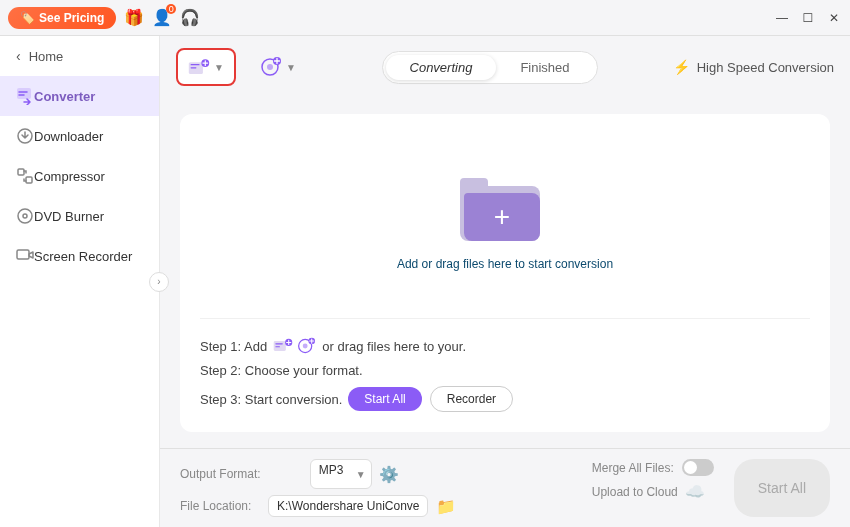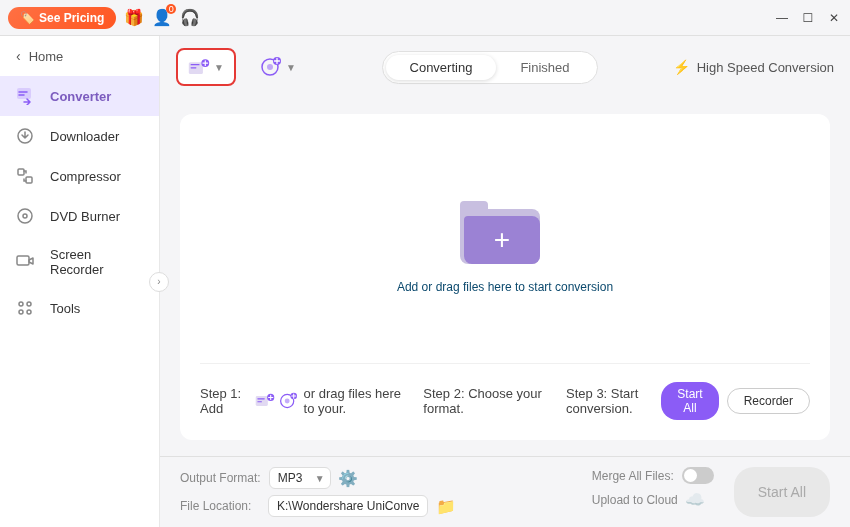--- a/index.html
+++ b/index.html
@@ -81,21 +81,21 @@
       align-items: center;
       gap: 8px;
       padding: 12px 16px;
       color: #555;
       cursor: pointer;
       font-size: 13px;
     }
     .sidebar-item {
       display: flex;
       align-items: center;
-      gap: 16px;
+      gap: 0;
       padding: 11px 16px;
       cursor: pointer;
       font-size: 13px;
       color: #333;
       border-radius: 0;
     }
     .sidebar-item.active {
       background: #ede9ff;
       color: #7c5cbf;
       font-weight: 600;
@@ -191,20 +191,21 @@
       cursor: pointer;
       font-size: 13px;
       font-weight: 500;
       background: transparent;
       color: #666;
     }
     .tab-btn.active {
       background: white;
       color: #333;
       box-shadow: 0 1px 4px rgba(0,0,0,0.15);
+      font-style: italic;
     }
     .high-speed-btn {
       display: flex;
       align-items: center;
       gap: 6px;
       font-size: 13px;
       color: #555;
       cursor: pointer;
     }
     .lightning-icon {
@@ -284,22 +285,22 @@
       line-height: 1;
     }
     .drop-text {
       font-size: 12px;
       color: #0c4a6e;
     }
     .drop-zone-lower {
       width: 100%;
       padding-top: 18px;
       display: flex;
-      flex-direction: row;
-      gap: 16px;
+      flex-direction: column;
+      gap: 8px;
     }
     .step-row {
       display: flex;
       align-items: center;
       gap: 6px;
       font-size: 13px;
       color: #444;
     }
     .step-icons {
       display: flex;
@@ -353,27 +354,28 @@
       color: #444;
     }
     .bottom-label {
       color: #888;
       min-width: 80px;
     }
     .format-select {
       background: white;
       border: 1px solid #ddd;
       border-radius: 6px;
-      padding: 3px 24px 3px 8px;
+      padding: 3px 24px 11px 8px;
       font-size: 12px;
       color: #333;
       cursor: pointer;
       appearance: none;
       -webkit-appearance: none;
       position: relative;
+      margin-left: 41px;
     }
     .select-wrapper {
       position: relative;
       display: inline-flex;
       align-items: center;
     }
     .select-arrow {
       position: absolute;
       right: 6px;
       pointer-events: none;
@@ -523,31 +525,20 @@
     <div class="sidebar-item">
       <span class="icon">
         <svg class="icon-svg" viewBox="0 0 18 18" fill="none">
           <rect x="1" y="3" width="12" height="9" rx="1.5" stroke="#888" stroke-width="1.5"></rect>
           <path d="M13 7l4-2v6l-4-2V7z" stroke="#888" stroke-width="1.5" stroke-linejoin="round"></path>
         </svg>
       </span>
       <span>Screen Recorder</span>
     </div>
 
-    <div class="sidebar-item">
-      <span class="icon">
-        <svg class="icon-svg" viewBox="0 0 18 18" fill="none">
-          <circle cx="5" cy="5" r="2" stroke="#888" stroke-width="1.5"></circle>
-          <circle cx="13" cy="5" r="2" stroke="#888" stroke-width="1.5"></circle>
-          <circle cx="5" cy="13" r="2" stroke="#888" stroke-width="1.5"></circle>
-          <circle cx="13" cy="13" r="2" stroke="#888" stroke-width="1.5"></circle>
-        </svg>
-      </span>
-      <span>Tools</span>
-    </div>
 
     <div class="sidebar-collapse-btn">›</div>
   </div>
 
   <div class="content-area">
 
     <div class="toolbar">
 
       <button class="add-btn" style="border-color: #e53935;">
         <svg class="add-icon-svg" viewBox="0 0 28 22" fill="none">

